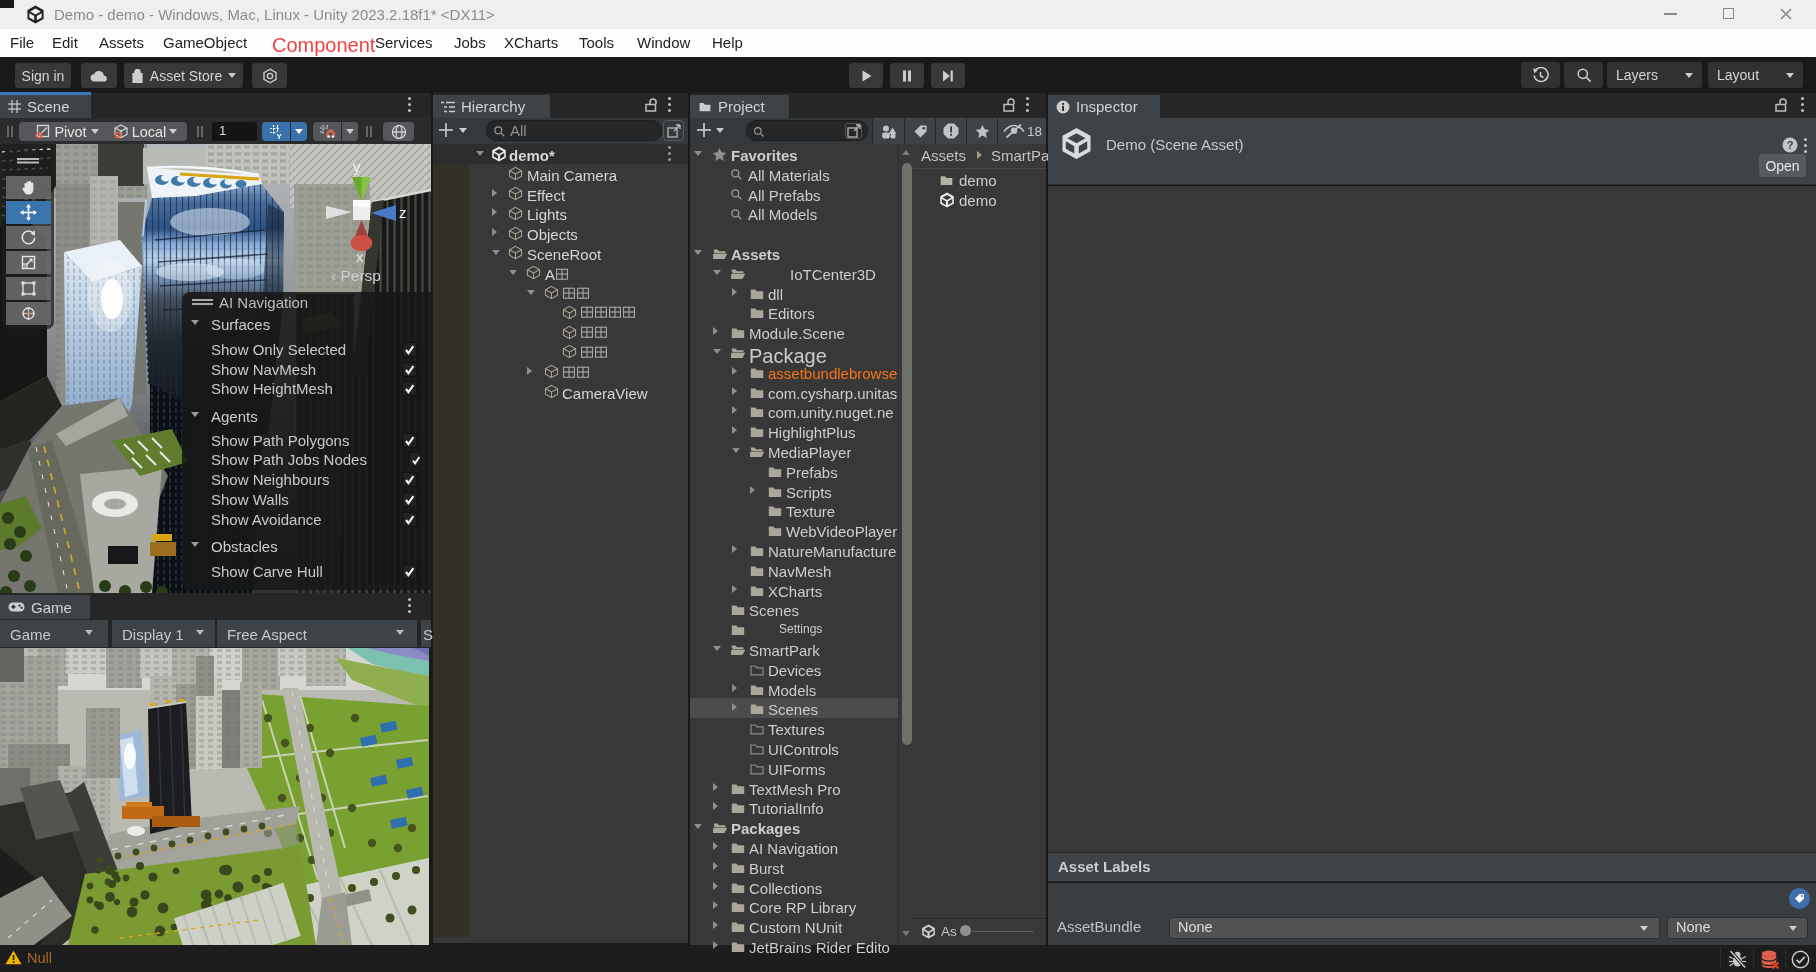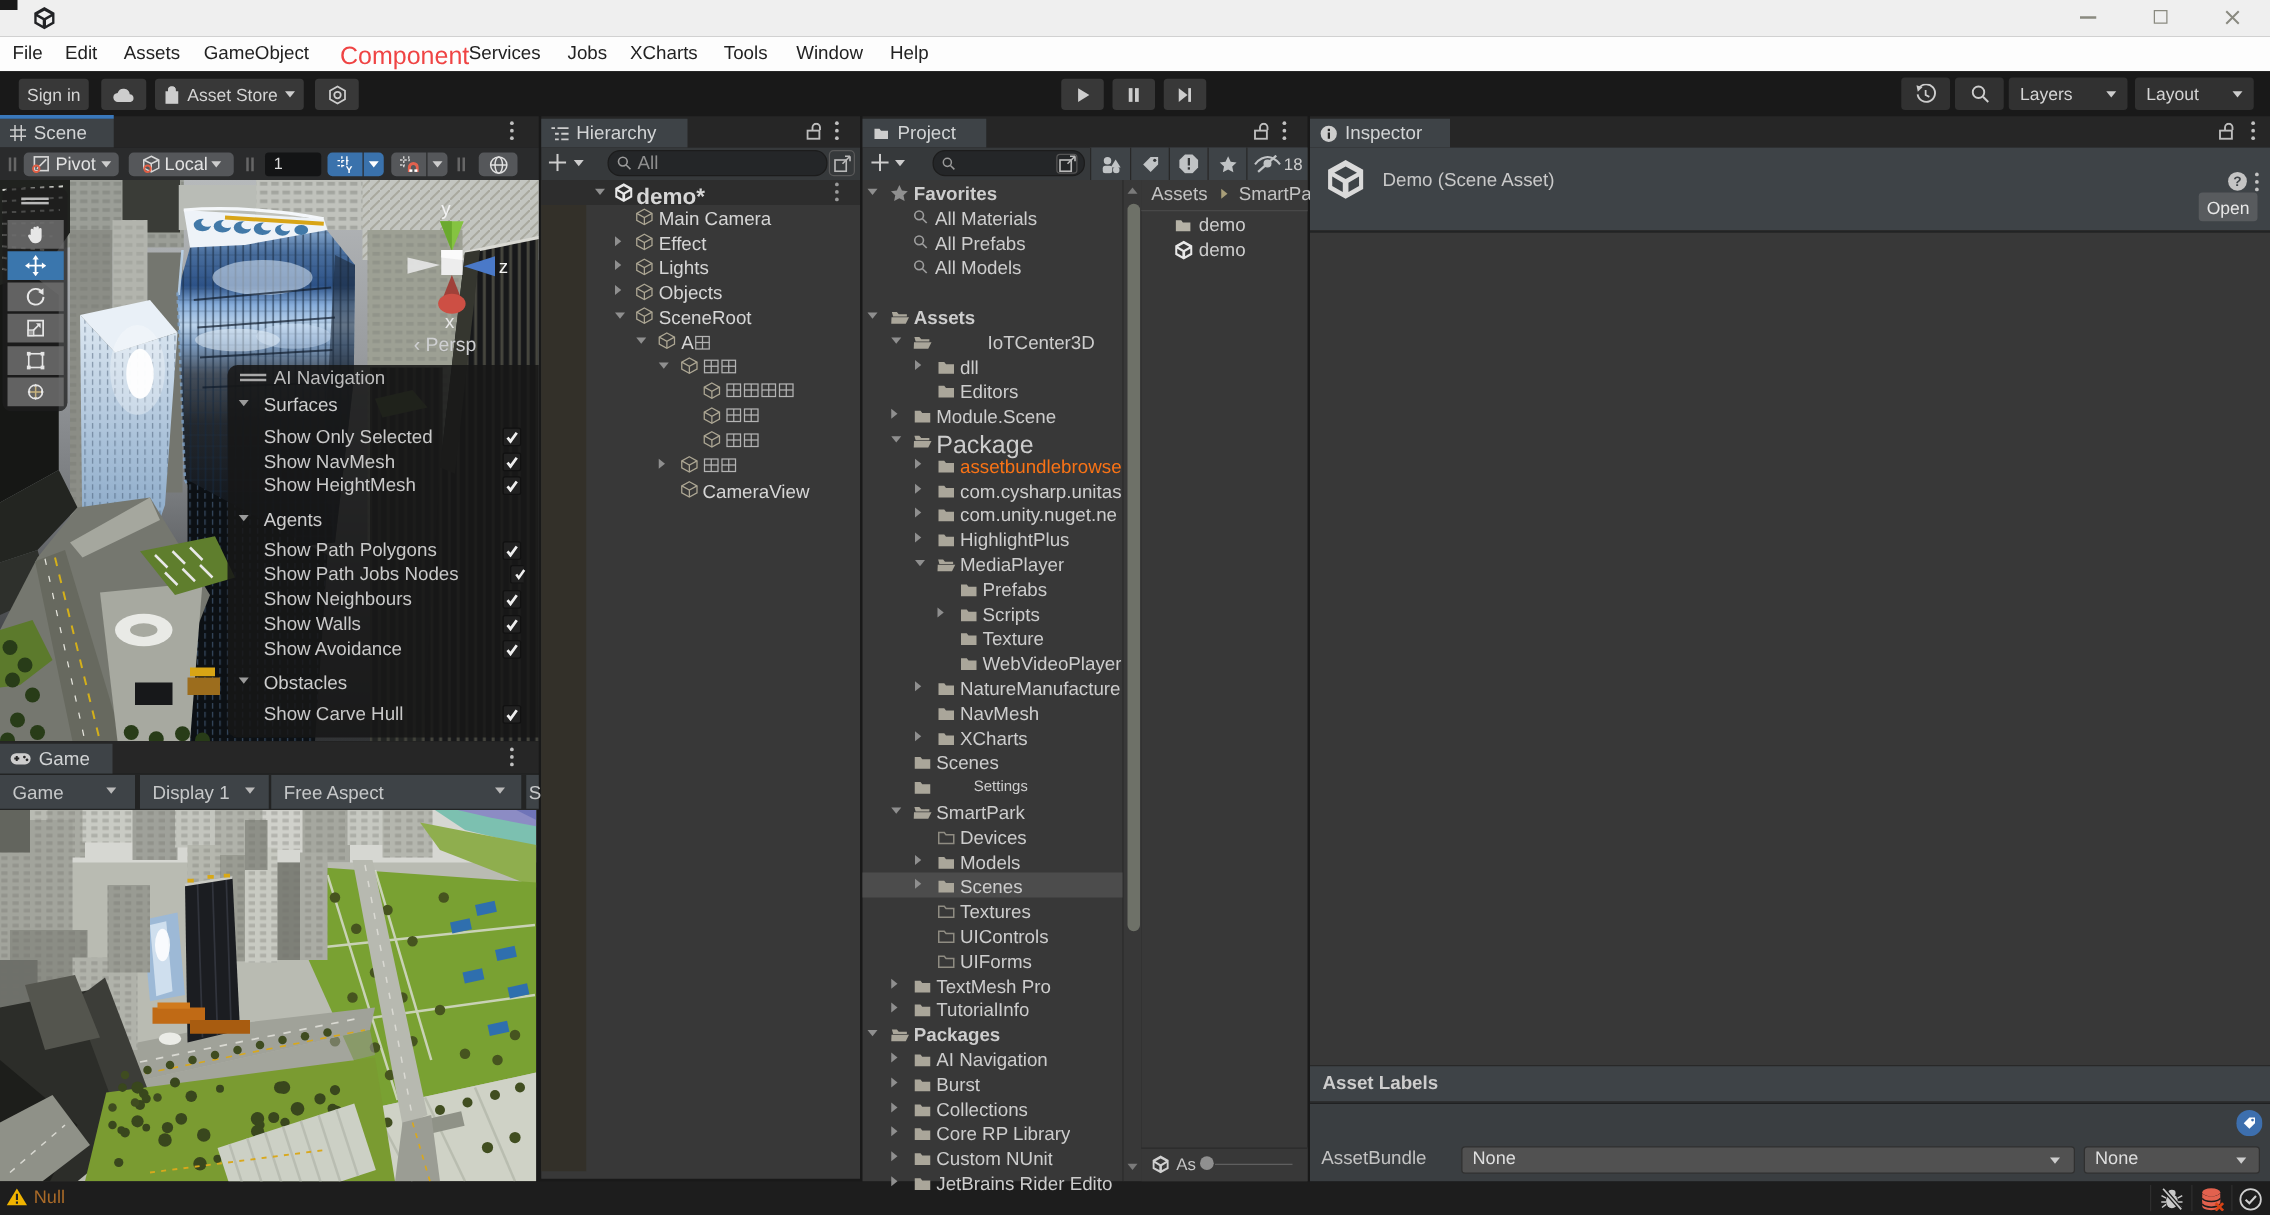--- a/index.html
+++ b/index.html
@@ -21,20 +21,21 @@
 </style></head><body>
 <div id="root">
 
 <div class="abs" style="left:0;top:0;width:1816px;height:29px;background:#efefef;"></div>
 <div class="abs" style="left:0;top:0;width:14px;height:8px;background:#191919;"></div>
 <div class="abs" style="left:26px;top:5px;"><svg width="19" height="19" viewBox="0 0 19 19" style="">
         <g fill="#222326" transform="scale(1.1875)">
           <path d="M8 0.5 L14.8 4.3 L14.8 11.7 L8 15.5 L1.2 11.7 L1.2 4.3 Z M8 3 L3.6 5.4 L8 7.9 L12.4 5.4 Z M2.8 6.9 L2.8 10.6 L6.9 12.9 L6.9 9.3 Z M13.2 6.9 L9.1 9.3 L9.1 12.9 L13.2 10.6 Z" fill-rule="evenodd"></path>
         </g>
       </svg></div>
+<div class="abs lbl" style="left:54px;top:6px;font-size:15px;color:#8b8b8b;">Demo - demo - Windows, Mac, Linux - Unity 2023.2.18f1* &lt;DX11&gt;</div>
 <div class="abs" style="left:1664px;top:13px;width:13px;height:1.6px;background:#8a8a80;"></div>
 <div class="abs" style="left:1723px;top:8px;width:11px;height:11px;border:1.6px solid #8a8a80;"></div>
 <svg width="14" height="14" viewBox="0 0 14 14" style="position:absolute;left:1779px;top:7px;">
       <path d="M2,2 L12,12 M12,2 L2,12" stroke="#8a8a80" stroke-width="1.6"></path>
     </svg>
 <div class="abs" style="left:0;top:29px;width:1816px;height:28px;background:#fdfdfd;"></div>
 <div class="abs" style="left:10px;top:34px;font-size:15px;color:#222;text-align:right;">File</div>
 <div class="abs" style="left:52px;top:34px;font-size:15px;color:#222;">Edit</div>
 <div class="abs" style="left:99px;top:34px;font-size:15px;color:#222;">Assets</div>
 <div class="abs" style="left:163px;top:34px;font-size:15px;color:#222;">GameObject</div>
@@ -162,21 +163,21 @@
             <line x1="0" y1="4" x2="13" y2="4"></line>
             <line x1="0" y1="9" x2="13" y2="9"></line>
           </g>
         </svg>
       </span>Scene</div>
 <div class="abs" style="left:408px;top:103px;">
       <span style="display:block;width:3px;height:3px;border-radius:50%;background:#c0c0c0;box-shadow:0 6px 0 #c0c0c0,0 -6px 0 #c0c0c0;"></span>
     </div>
 <div class="abs" style="left:0;top:118px;width:431px;height:26px;background:#2a2b2c;"></div>
 <div class="abs" style="left:7px;top:126px;width:2px;height:11px;background:#666;box-shadow:4px 0 0 #666;"></div>
-<div class="sbtn" style="left:19px;top:122px;width:76px;gap:4px;"><svg width="15" height="15" viewBox="0 0 15 15" style="">
+<div class="sbtn" style="left:19px;top:122px;width:96px;gap:4px;"><svg width="15" height="15" viewBox="0 0 15 15" style="">
         <rect x="2.5" y="1.5" width="11" height="11" fill="none" stroke="#d8d8d8" stroke-width="1.3"></rect>
         <line x1="4.5" y1="11" x2="12" y2="3.5" stroke="#d8d8d8" stroke-width="1.3"></line>
         <circle cx="4" cy="11" r="2.6" fill="none" stroke="#e25f45" stroke-width="1.5"></circle>
       </svg>Pivot<span class="dd-arrow"></span></div>
 <div class="sbtn" style="left:103px;top:122px;width:84px;gap:3px;"><svg width="16" height="15" viewBox="0 0 16 15" style="">
         <g fill="none" stroke="#d8d8d8" stroke-width="1.2">
           <polygon points="8,1 14,4 14,10.5 8,13.5 2,10.5 2,4"></polygon>
           <polyline points="2,4 8,7 14,4"></polyline>
           <line x1="8" y1="7" x2="8" y2="13.5"></line>
         </g>
@@ -811,21 +812,21 @@
 <div class="abs" style="left:433px;top:164px;width:36px;height:773px;background:#333029;"></div>
 <div class="abs" style="left:433px;top:143.9px;width:255px;height:20px;background:#2d2d2d;"></div>
 <div class="abs" style="left:476px;top:150.9px;">
       <span style="display:block;width:0;height:0;border-left:4px solid transparent;border-right:4px solid transparent;border-top:5px solid #8f8f8f;"></span>
     </div>
 <div class="abs" style="left:491px;top:146.4px;"><svg width="16" height="16" viewBox="0 0 16 16" style="">
         <g fill="#e8e8e8" transform="scale(1.0)">
           <path d="M8 0.5 L14.8 4.3 L14.8 11.7 L8 15.5 L1.2 11.7 L1.2 4.3 Z M8 3 L3.6 5.4 L8 7.9 L12.4 5.4 Z M2.8 6.9 L2.8 10.6 L6.9 12.9 L6.9 9.3 Z M13.2 6.9 L9.1 9.3 L9.1 12.9 L13.2 10.6 Z" fill-rule="evenodd"></path>
         </g>
       </svg></div>
-<div class="abs" style="left:509px;top:146.9px;font-size:18px;color:#d6d6d6;font-weight:700;display:flex;align-items:center;">demo*</div>
+<div class="abs" style="left:509px;top:146.9px;font-size:15px;color:#d6d6d6;font-weight:700;display:flex;align-items:center;">demo*</div>
 <div class="abs" style="left:668px;top:152.4px;">
       <span style="display:block;width:3px;height:3px;border-radius:50%;background:#9a9a9a;box-shadow:0 6px 0 #9a9a9a,0 -6px 0 #9a9a9a;"></span>
     </div>
 <div class="abs" style="left:508px;top:166.20000000000002px;"><svg width="15" height="15" viewBox="0 0 15 15" style="">
         <g fill="none" stroke="#aca693" stroke-width="1.1" transform="scale(0.9375)">
           <polygon points="8,1.5 14.5,5 14.5,11 8,14.5 1.5,11 1.5,5"></polygon>
           <polyline points="1.5,5 8,8.5 14.5,5"></polyline>
           <line x1="8" y1="8.5" x2="8" y2="14.5"></line>
         </g>
       </svg></div>

